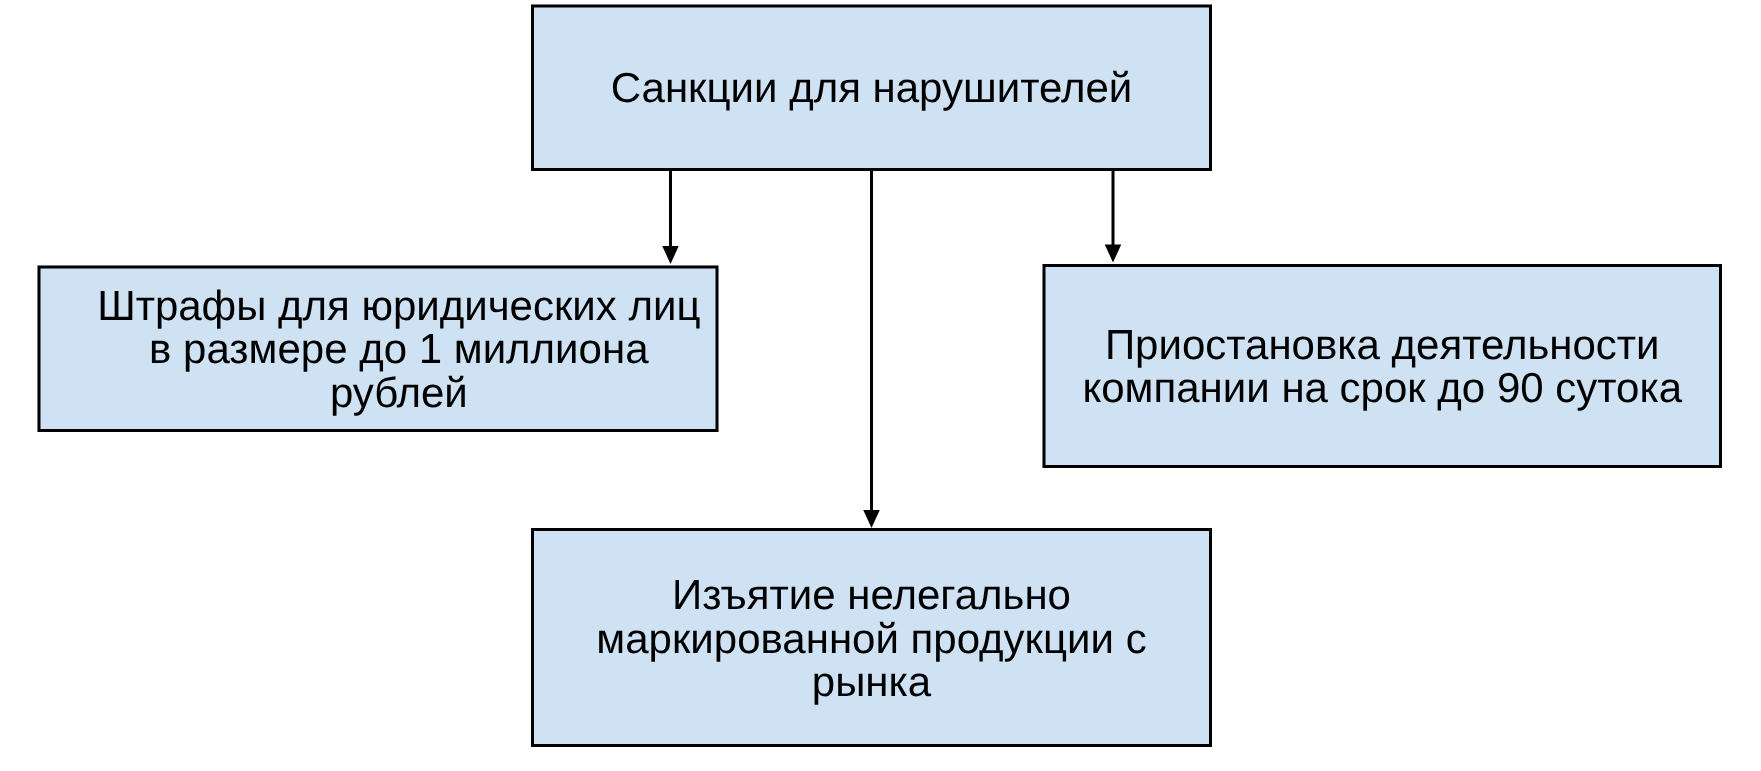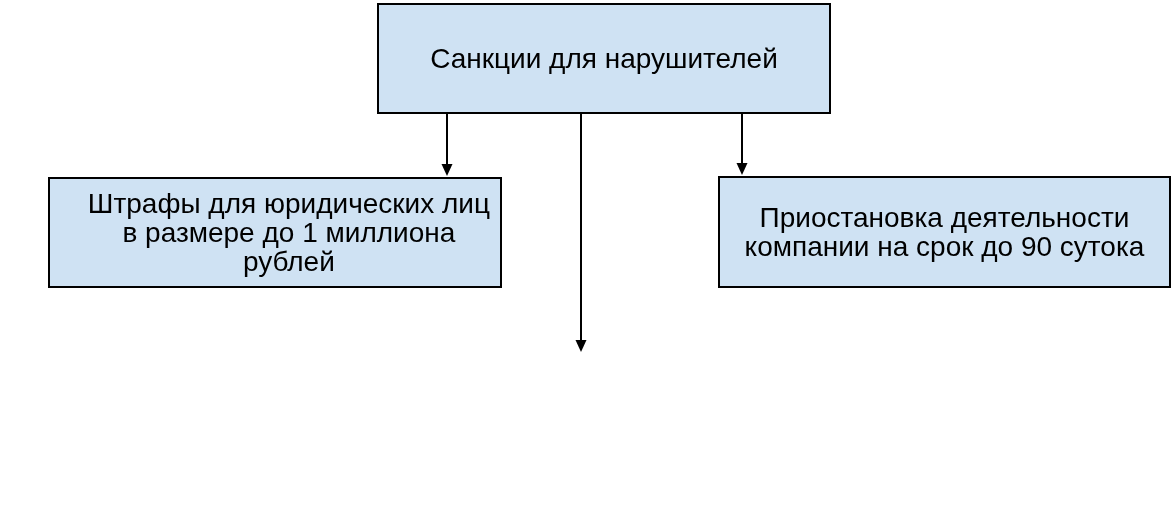--- a/index.html
+++ b/index.html
@@ -38,32 +38,31 @@
   }
   .node{
     position:absolute;
     z-index:1;
     background:var(--node-fill);
     border:2px solid var(--node-border);
     display:flex;
     align-items:center;
     justify-content:center;
     text-align:center;
-    margin-left:23px;
   }
   .node-label{
     color:var(--text);
     font-size:28px;
     line-height:29px;
     white-space:pre-line;
     padding:0 10px;
   }
   .node-sanctions{left:354px;top:3px;width:454px;height:111px;}
   .node-fines{left:25px;top:177px;width:454px;height:111px;justify-content:flex-end;}
-  .node-suspension{left:695px;top:176px;width:453px;height:112px;}
+  .node-suspension{left:695px;top:176px;width:453px;height:136px;}
   .node-seizure{left:354px;top:352px;width:454px;height:146px;}
 </style>
 </head>
 <body>
 
 <div class="canvas">
 
   <svg class="connectors" viewBox="0 0 1174 514" xmlns="http://www.w3.org/2000/svg">
     <g>
       <line class="connector-line" x1="447" y1="114" x2="447" y2="165"></line>
@@ -87,14 +86,19 @@
     <span class="node-label">Штрафы для юридических лиц
 в размере до 1 миллиона
 рублей</span>
   </div>
 
   <div class="node node-suspension">
     <span class="node-label">Приостановка деятельности
 компании на срок до 90 сутока</span>
   </div>
 
+  <div class="node node-seizure">
+    <span class="node-label">Изъятие нелегально
+маркированной продукции с
+рынка</span>
+  </div>
 
 </div>
 
 </body></html>

